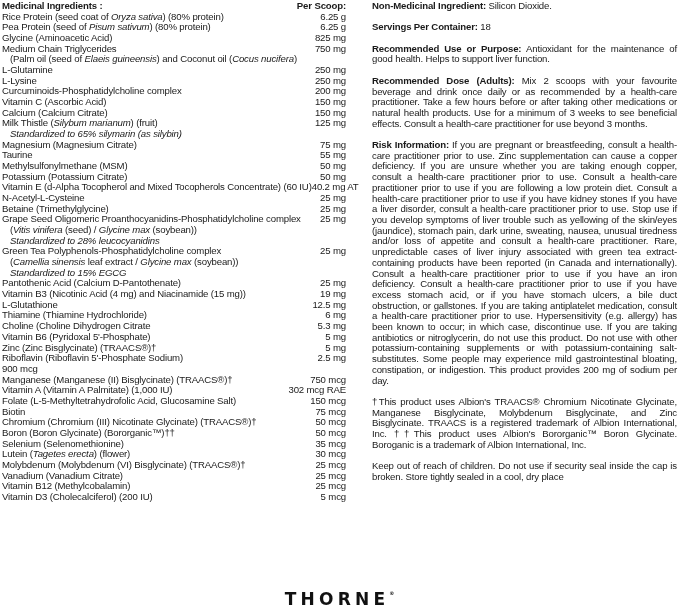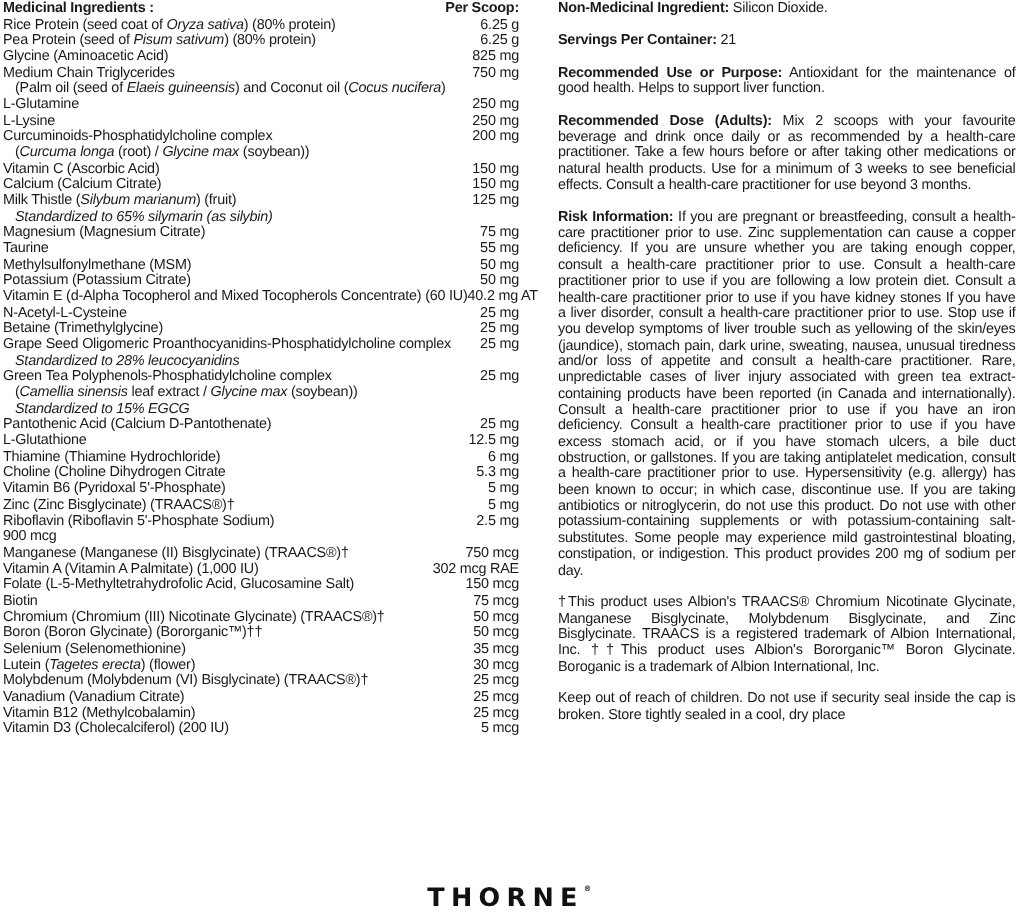--- a/index.html
+++ b/index.html
@@ -64,24 +64,20 @@
         <span class="amt">250 mg</span>
       </div>
       <div class="row">
         <span class="name"><span>L-Lysine</span></span>
         <span class="amt">250 mg</span>
       </div>
       <div class="row">
         <span class="name"><span>Curcuminoids-Phosphatidylcholine complex</span></span>
         <span class="amt">200 mg</span>
       </div>
-      <div class="row sub">
-        <span class="name"><span>(</span><i>Curcuma longa</i><span> (root) / </span><i>Glycine max</i><span> (soybean))</span></span>
-        <span class="amt"></span>
-      </div>
       <div class="row">
         <span class="name"><span>Vitamin C (Ascorbic Acid)</span></span>
         <span class="amt">150 mg</span>
       </div>
       <div class="row">
         <span class="name"><span>Calcium (Calcium Citrate)</span></span>
         <span class="amt">150 mg</span>
       </div>
       <div class="row">
         <span class="name"><span>Milk Thistle (</span><i>Silybum marianum</i><span>) (fruit)</span></span>
@@ -117,38 +113,46 @@
       </div>
       <div class="row">
         <span class="name"><span>Betaine (Trimethylglycine)</span></span>
         <span class="amt">25 mg</span>
       </div>
       <div class="row">
         <span class="name"><span>Grape Seed Oligomeric Proanthocyanidins-Phosphatidylcholine complex</span></span>
         <span class="amt">25 mg</span>
       </div>
       <div class="row sub">
+        <span class="name"><span>(</span><i>Vitis vinifera</i><span> (seed) / </span><i>Glycine max</i><span> (soybean))</span></span>
+        <span class="amt"></span>
+      </div>
+      <div class="row sub">
         <span class="name"><i>Standardized to 28% leucocyanidins</i></span>
         <span class="amt"></span>
       </div>
       <div class="row">
         <span class="name"><span>Green Tea Polyphenols-Phosphatidylcholine complex</span></span>
         <span class="amt">25 mg</span>
       </div>
       <div class="row sub">
         <span class="name"><span>(</span><i>Camellia sinensis</i><span> leaf extract / </span><i>Glycine max</i><span> (soybean))</span></span>
         <span class="amt"></span>
       </div>
       <div class="row sub">
         <span class="name"><i>Standardized to 15% EGCG</i></span>
         <span class="amt"></span>
       </div>
       <div class="row">
         <span class="name"><span>Pantothenic Acid (Calcium D-Pantothenate)</span></span>
         <span class="amt">25 mg</span>
+      </div>
+      <div class="row">
+        <span class="name"><span>Vitamin B3 (Nicotinic Acid (4 mg) and Niacinamide (15 mg))</span></span>
+        <span class="amt">19 mg</span>
       </div>
       <div class="row">
         <span class="name"><span>L-Glutathione</span></span>
         <span class="amt">12.5 mg</span>
       </div>
       <div class="row">
         <span class="name"><span>Thiamine (Thiamine Hydrochloride)</span></span>
         <span class="amt">6 mg</span>
       </div>
       <div class="row">
@@ -216,21 +220,21 @@
       </div>
       <div class="row">
         <span class="name"><span>Vitamin D3 (Cholecalciferol) (200 IU)</span></span>
         <span class="amt">5 mcg</span>
       </div>
     </div>
 </div>
 
 <div class="right">
   <p><b>Non-Medicinal Ingredient:</b><span> Silicon Dioxide.</span></p>
-  <p><b>Servings Per Container:</b><span> 21</span></p>
+  <p><b>Servings Per Container:</b><span> 18</span></p>
   <p><b>Recommended Use or Purpose:</b><span> Antioxidant for the maintenance of good health. Helps to support liver function.</span></p>
   <p><b>Recommended Dose (Adults):</b><span> Mix 2 scoops with your favourite beverage and drink once daily or as recommended by a health-care practitioner. Take a few hours before or after taking other medications or natural health products. Use for a minimum of 3 weeks to see beneficial effects. Consult a health-care practitioner for use beyond 3 months.</span></p>
   <p><b>Risk Information:</b><span> If you are pregnant or breastfeeding, consult a health-care practitioner prior to use. Zinc supplementation can cause a copper deficiency. If you are unsure whether you are taking enough copper, consult a health-care practitioner prior to use. Consult a health-care practitioner prior to use if you are following a low protein diet. Consult a health-care practitioner prior to use if you have kidney stones If you have a liver disorder, consult a health-care practitioner prior to use. Stop use if you develop symptoms of liver trouble such as yellowing of the skin/eyes (jaundice), stomach pain, dark urine, sweating, nausea, unusual tiredness and/or loss of appetite and consult a health-care practitioner. Rare, unpredictable cases of liver injury associated with green tea extract-containing products have been reported (in Canada and internationally). Consult a health-care practitioner prior to use if you have an iron deficiency. Consult a health-care practitioner prior to use if you have excess stomach acid, or if you have stomach ulcers, a bile duct obstruction, or gallstones. If you are taking antiplatelet medication, consult a health-care practitioner prior to use. Hypersensitivity (e.g. allergy) has been known to occur; in which case, discontinue use. If you are taking antibiotics or nitroglycerin, do not use this product. Do not use with other potassium-containing supplements or with potassium-containing salt-substitutes. Some people may experience mild gastrointestinal bloating, constipation, or indigestion. This product provides 200 mg of sodium per day.</span></p>
   <p>†This product uses Albion's TRAACS® Chromium Nicotinate Glycinate, Manganese Bisglycinate, Molybdenum Bisglycinate, and Zinc Bisglycinate. TRAACS is a registered trademark of Albion International, Inc. ††This product uses Albion's Bororganic™  Boron Glycinate. Boroganic is a trademark of Albion International, Inc.</p>
   <p>Keep out of reach of children. Do not use if security seal inside the cap is broken. Store tightly sealed in a cool, dry place</p>
 </div>
 
 <div class="logo"><span>THORNE</span><sup>®</sup></div>
 
 </body></html>

